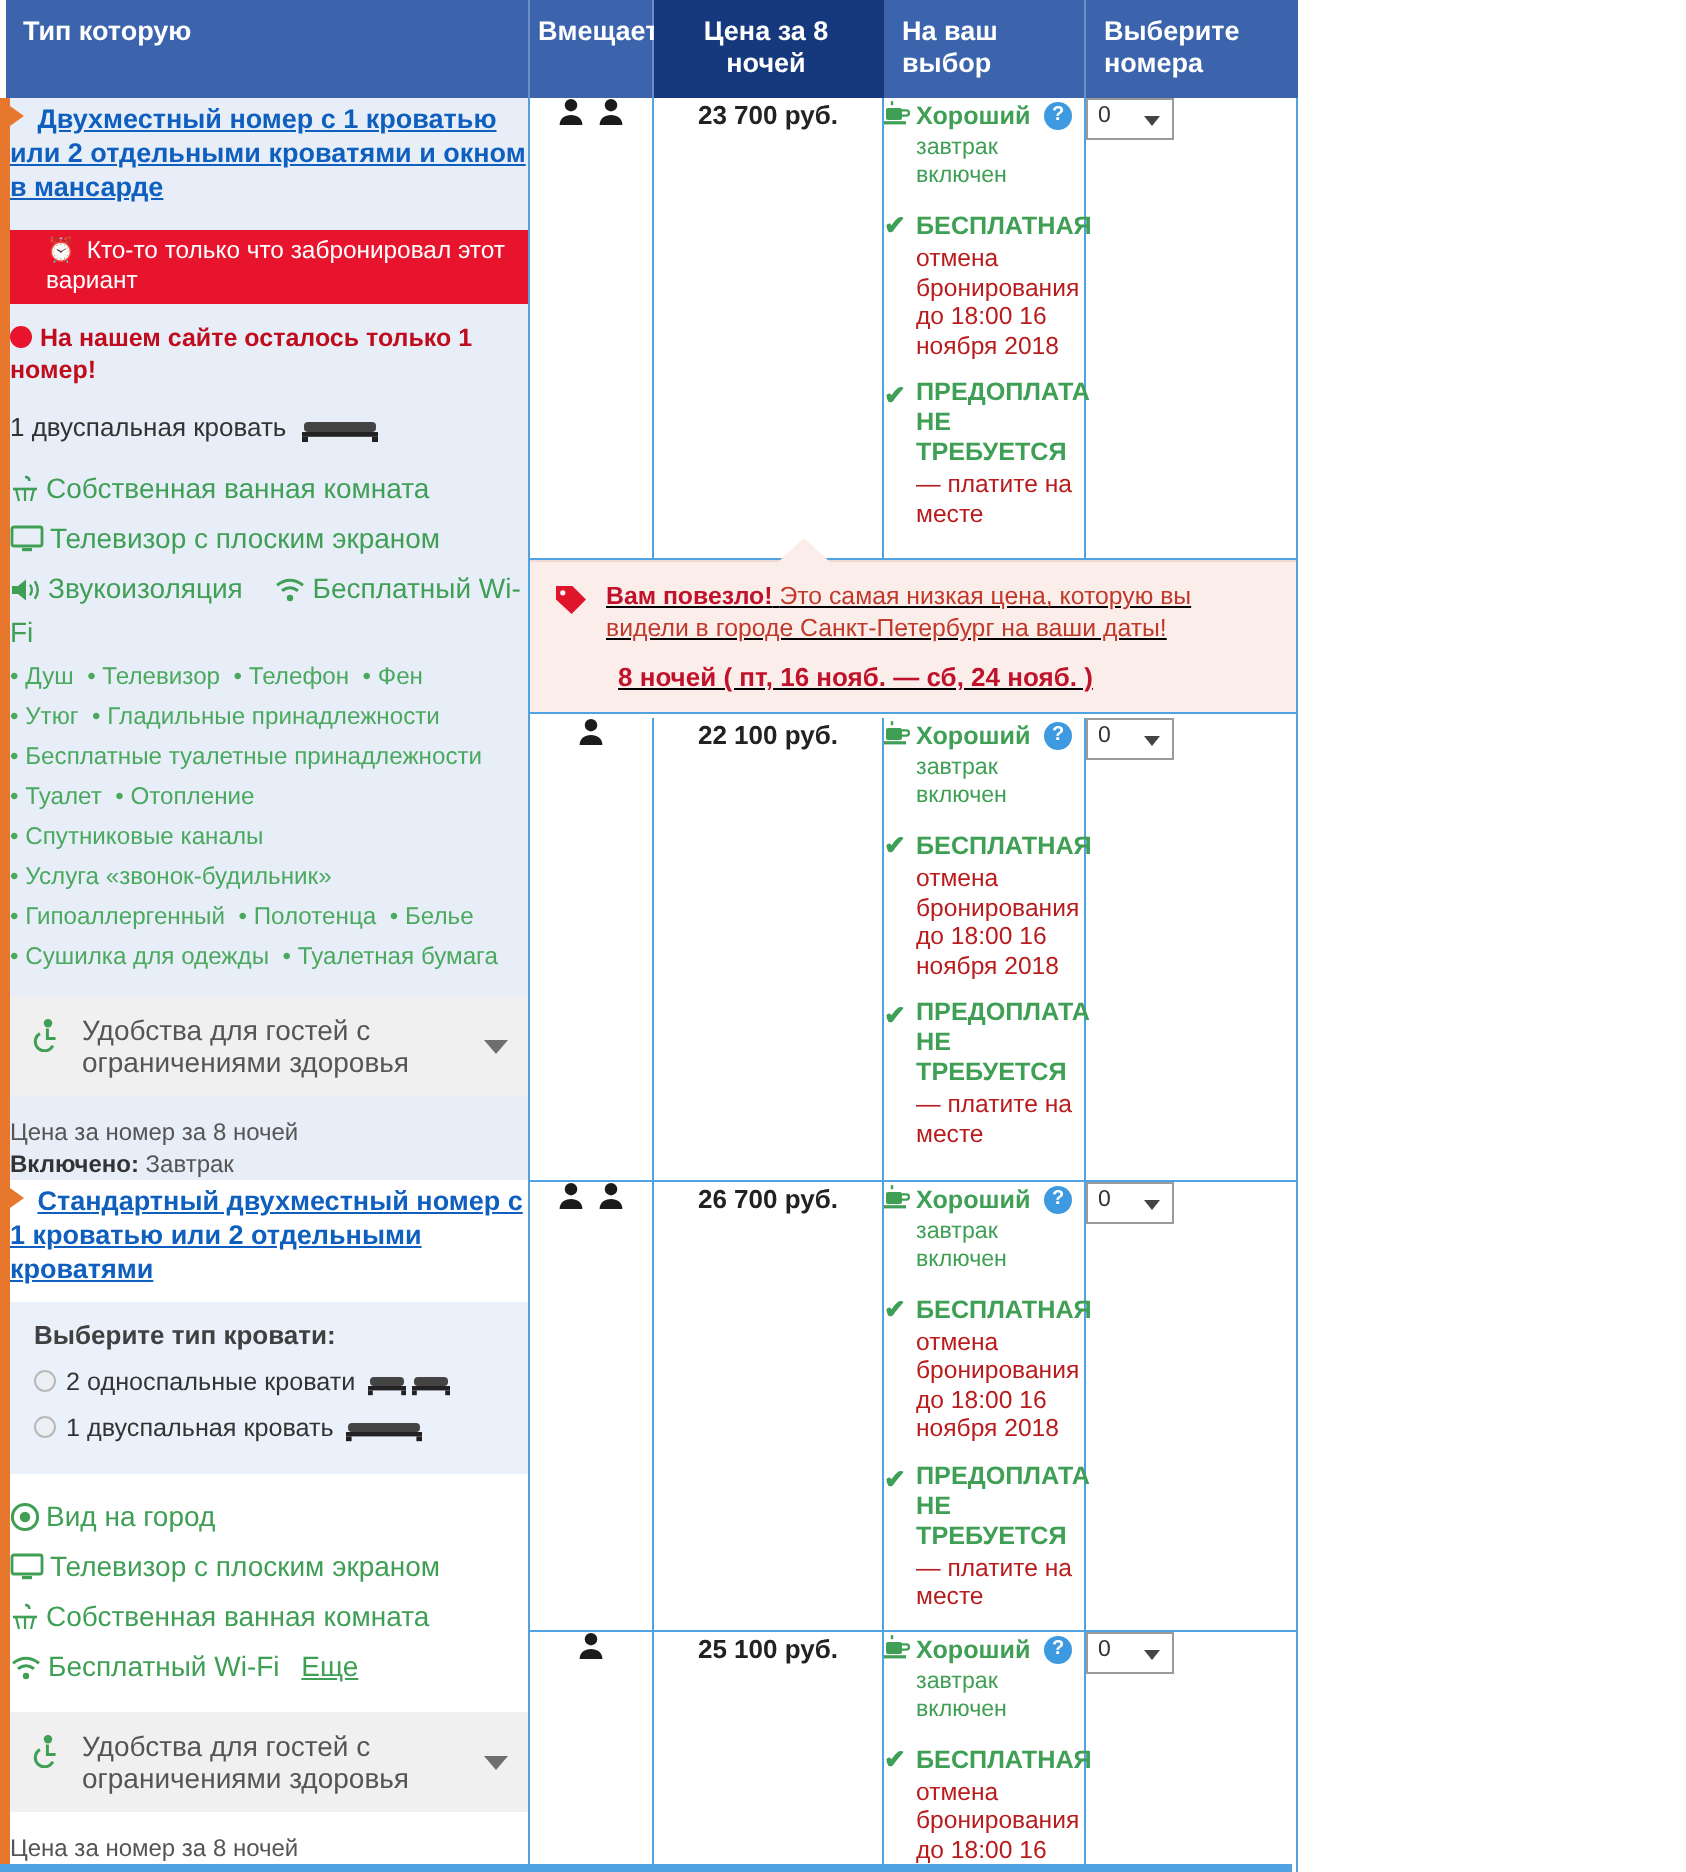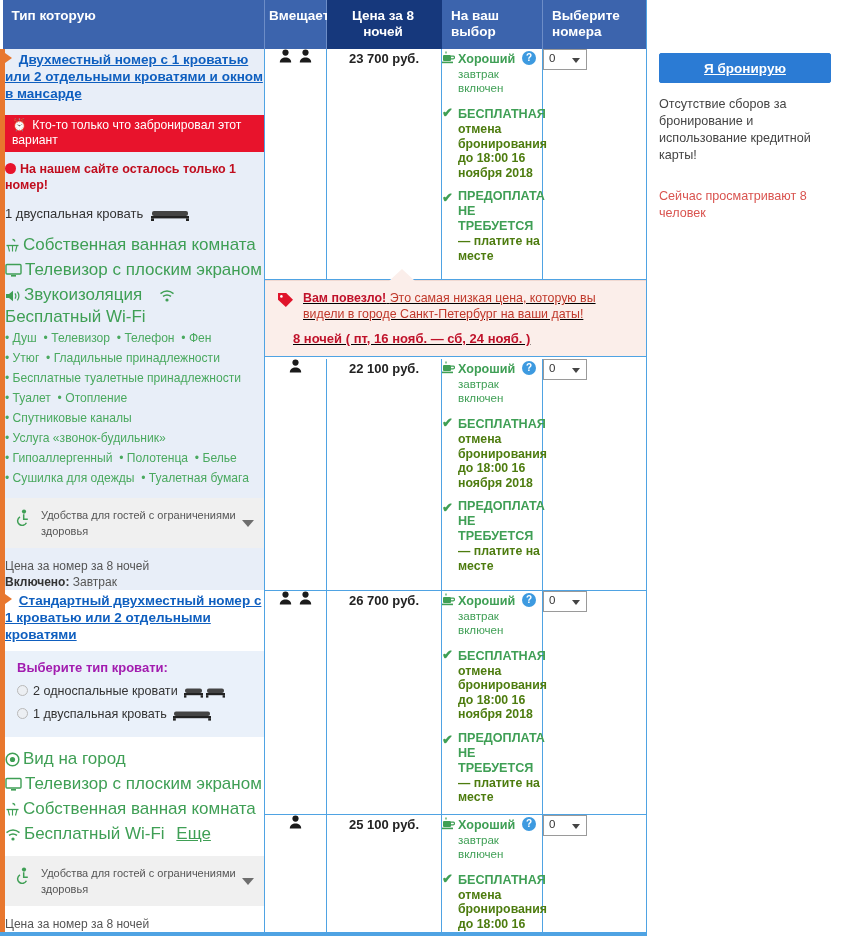--- a/index.html
+++ b/index.html
@@ -77,88 +77,88 @@
     border-bottom: 5px solid transparent;
     border-left: 7px solid #e8772e;
     margin-right: 3px; vertical-align: 1px;
   }
   .room-title a { color: #0f5fbf; text-decoration: underline; }
 
   
   .alert-red {
     background: #e8132c; color: #ffffff;
     font-size: 12.2px; line-height: 15px;
-    padding: 3px 6px 4px 7px;
+    padding: 3px 6px 4px 18px;
     margin: 13px 0 9px 0;
   }
   .alert-red .clock { font-size: 12px; margin-right: 2px; }
 
   .only-one {
     color: #c00d1e; font-size: 12.5px; font-weight: bold; line-height: 16px;
     margin: 0 0 12px 0;
   }
   .only-one .dot {
     display: inline-block; width: 11px; height: 11px; border-radius: 50%;
     background: #e8132c; margin-right: 4px; vertical-align: -1px;
   }
 
   .bedline { font-size: 13px; color: #333; margin: 0 0 10px 0; line-height: 17px; }
 
   
-  .am { font-size: 17px; color: #3f9f55; line-height: 19px; margin: 0 0 3px 0; }
+  .am { font-size: 14px; color: #3f9f55; line-height: 19px; margin: 0 0 3px 0; }
   .am .ic { display:inline-block; vertical-align:-3px; margin-right: 3px; }
   .am.two > span { margin-right: 12px; }
   .bullets { font-size: 12.1px; color: #4aa95f; line-height: 19px; }
   .bullets div { margin-bottom: 1px; }
   .bullets .b { color: #4aa95f; }
 
   
   .access {
     background: #f0f0f0; margin: 10px 0 10px 0;
     padding: 9px 26px 9px 10px; position: relative;
-    font-size: 11px; color: #555; line-height: 16px;
+    font-size: 14px; color: #555; line-height: 16px;
   }
   .access .wc { position: absolute; left: 10px; top: 11px; }
   .access .txt { display: block; margin-left: 26px; }
   .access .chev {
     position: absolute; right: 10px; top: 50%; margin-top: -3px;
     width: 0; height: 0;
     border-left: 6px solid transparent;
     border-right: 6px solid transparent;
     border-top: 7px solid #6e6e6e;
   }
 
   .priceinfo { font-size: 12px; color: #555; line-height: 16px; }
   .priceinfo b { color: #333; }
 
   
   .bedsel {
     background: #eaf1fa; padding: 9px 10px 10px 12px; margin: 8px 0 12px 0;
   }
-  .bedsel .h { font-size: 13px; font-weight: bold; color: #a21caf; margin-bottom: 6px; }
+  .bedsel .h { font-size: 13px; font-weight: bold; color: #404040; margin-bottom: 6px; }
   .bedsel .opt { font-size: 12.6px; color: #333; line-height: 20px; }
   .bedsel .radio {
     display: inline-block; width: 11px; height: 11px; border-radius: 50%;
     border: 1px solid #b9b9b9; background: #eceff3; vertical-align: -1px; margin-right: 5px;
   }
 
   
   .person { display:inline-block; margin: 0 1px; }
 
   
   .price { font-size: 13px; font-weight: bold; color: #222; white-space: nowrap; }
 
   
   .opt-block { margin-bottom: 9px; }
   .opt-head {
     font-size: 12.6px; font-weight: bold; color: #3f9f55; line-height: 15px;
     display: inline-block;
   }
   .opt-sub { font-size: 11.6px; color: #3f9f55; line-height: 14px; font-weight: normal; }
-  .opt-bold { font-size: 12.3px; font-weight: bold; color: #4d7c0f; line-height: 14.5px; }
+  .opt-bold { font-size: 12.3px; font-weight: normal; color: #b91c1c; line-height: 14.5px; }
   .opt-row { position: relative; padding-left: 16px; }
   .opt-row .chk { position: absolute; left: 0; top: 1px; color: #3f9f55; font-size: 13px; font-weight: bold; }
   .opt-row .cup { position: absolute; left: 0; top: 1px; }
   .qmark {
     position: absolute; right: 6px; top: 2px;
     width: 14px; height: 14px; border-radius: 50%;
     background: #3d9ae0; color: #fff; font-size: 10px; font-weight: bold;
     text-align: center; line-height: 14px;
   }
   .opts-cell { position: relative; }
@@ -179,21 +179,21 @@
 
   
   .lucky-wrap { position: relative; text-decoration: underline; }
   .lucky {
     background: #fbeeea; border-top: 1px solid #f0d9d2; border-bottom: 1px solid #4fa3e3;
     padding: 9px 12px 10px 12px; position: relative;
   }
   .lucky .tagicon { position: absolute; left: 12px; top: 11px; }
   .lucky .l1 { margin-left: 26px; font-size: 12.4px; color: #c0392b; line-height: 16px; }
   .lucky .l1 b { color: #c0122a; }
-  .lucky .l2 { margin-left: 16px; margin-top: 9px; font-size: 13px; font-weight: bold; color: #c0122a; }
+  .lucky .l2 { margin-left: 32px; margin-top: 9px; font-size: 13px; font-weight: bold; color: #c0122a; }
   .lucky-caret {
     position: absolute; left: 124px; top: -11px;
     width: 0; height: 0;
     border-left: 13px solid transparent;
     border-right: 13px solid transparent;
     border-bottom: 12px solid #fbeeea;
     z-index: 3;
   }
 
   
@@ -609,19 +609,14 @@
           <span>0</span>
           <span class="arr"></span>
         </div>
       </td>
     </tr>
   </tbody>
     </table>
 
   <div class="botstrip"></div>
 
-  <div class="rpanel">
-    <a href="#" class="book-btn">Я бронирую</a>
-    <div class="nofees">Отсутствие сборов за бронирование и использование кредитной карты!</div>
-    <div class="viewing">Сейчас просматривают 8 человек</div>
-  </div>
 
 </div>
 
 </body></html>

